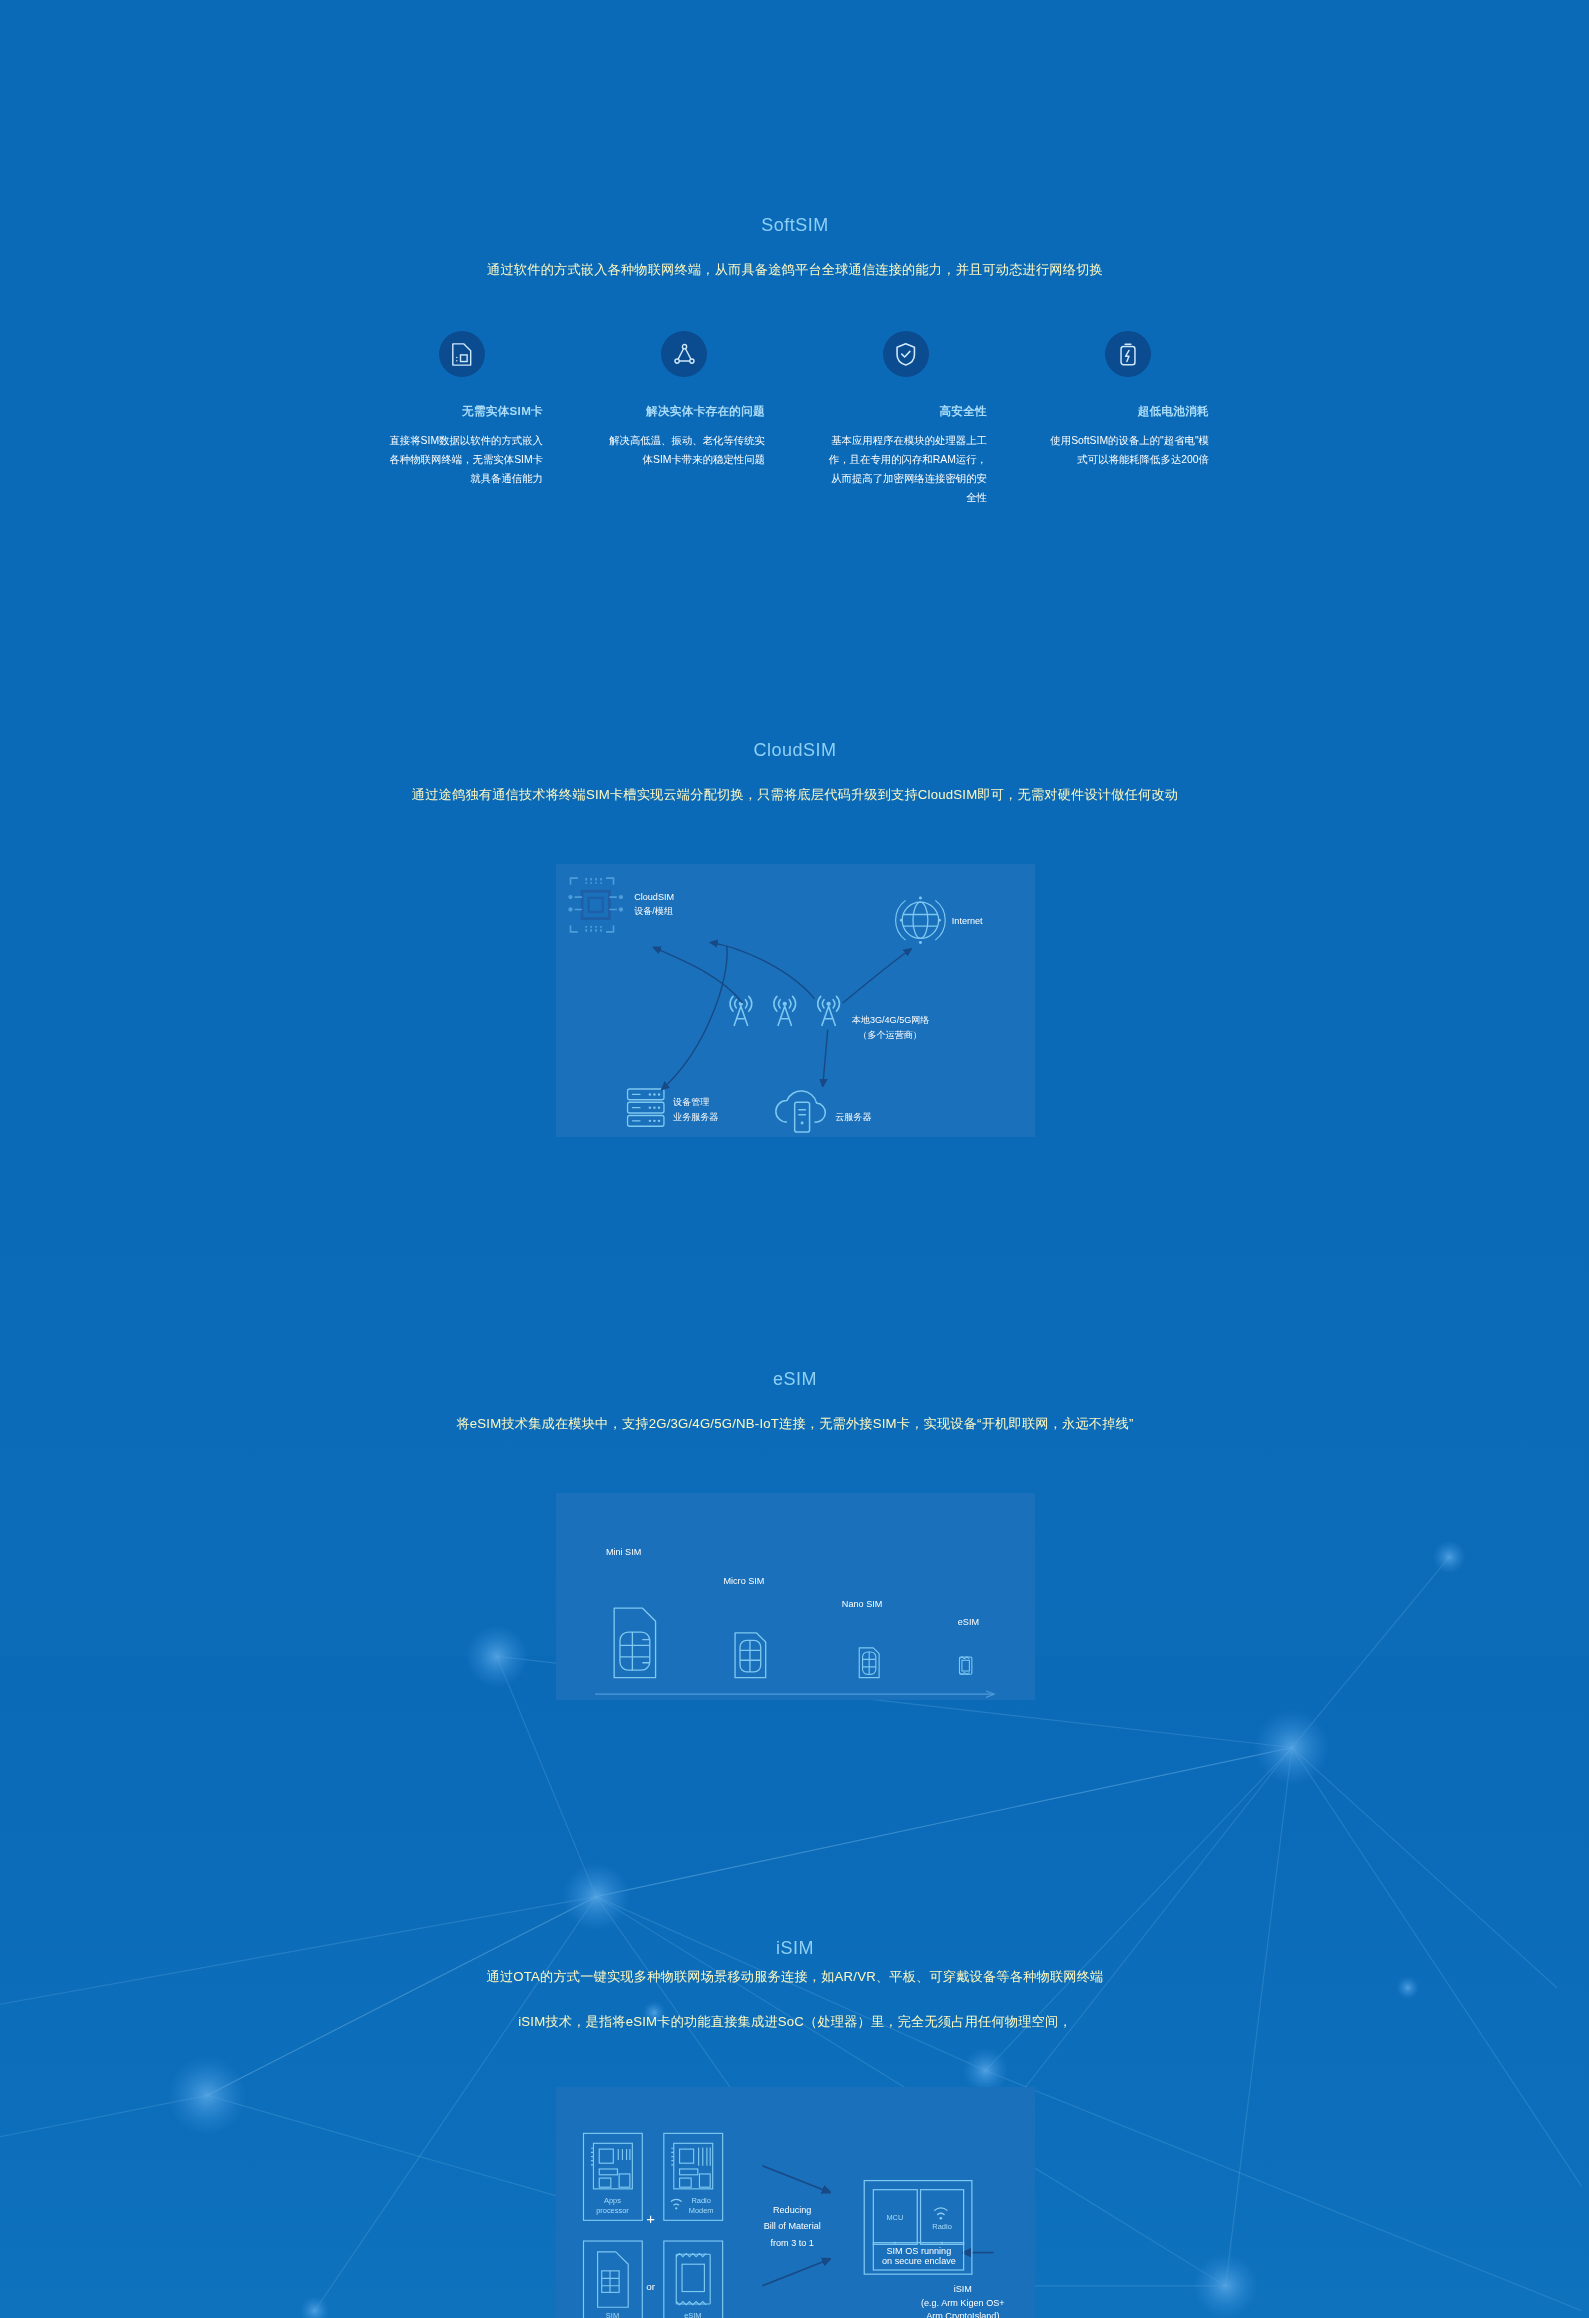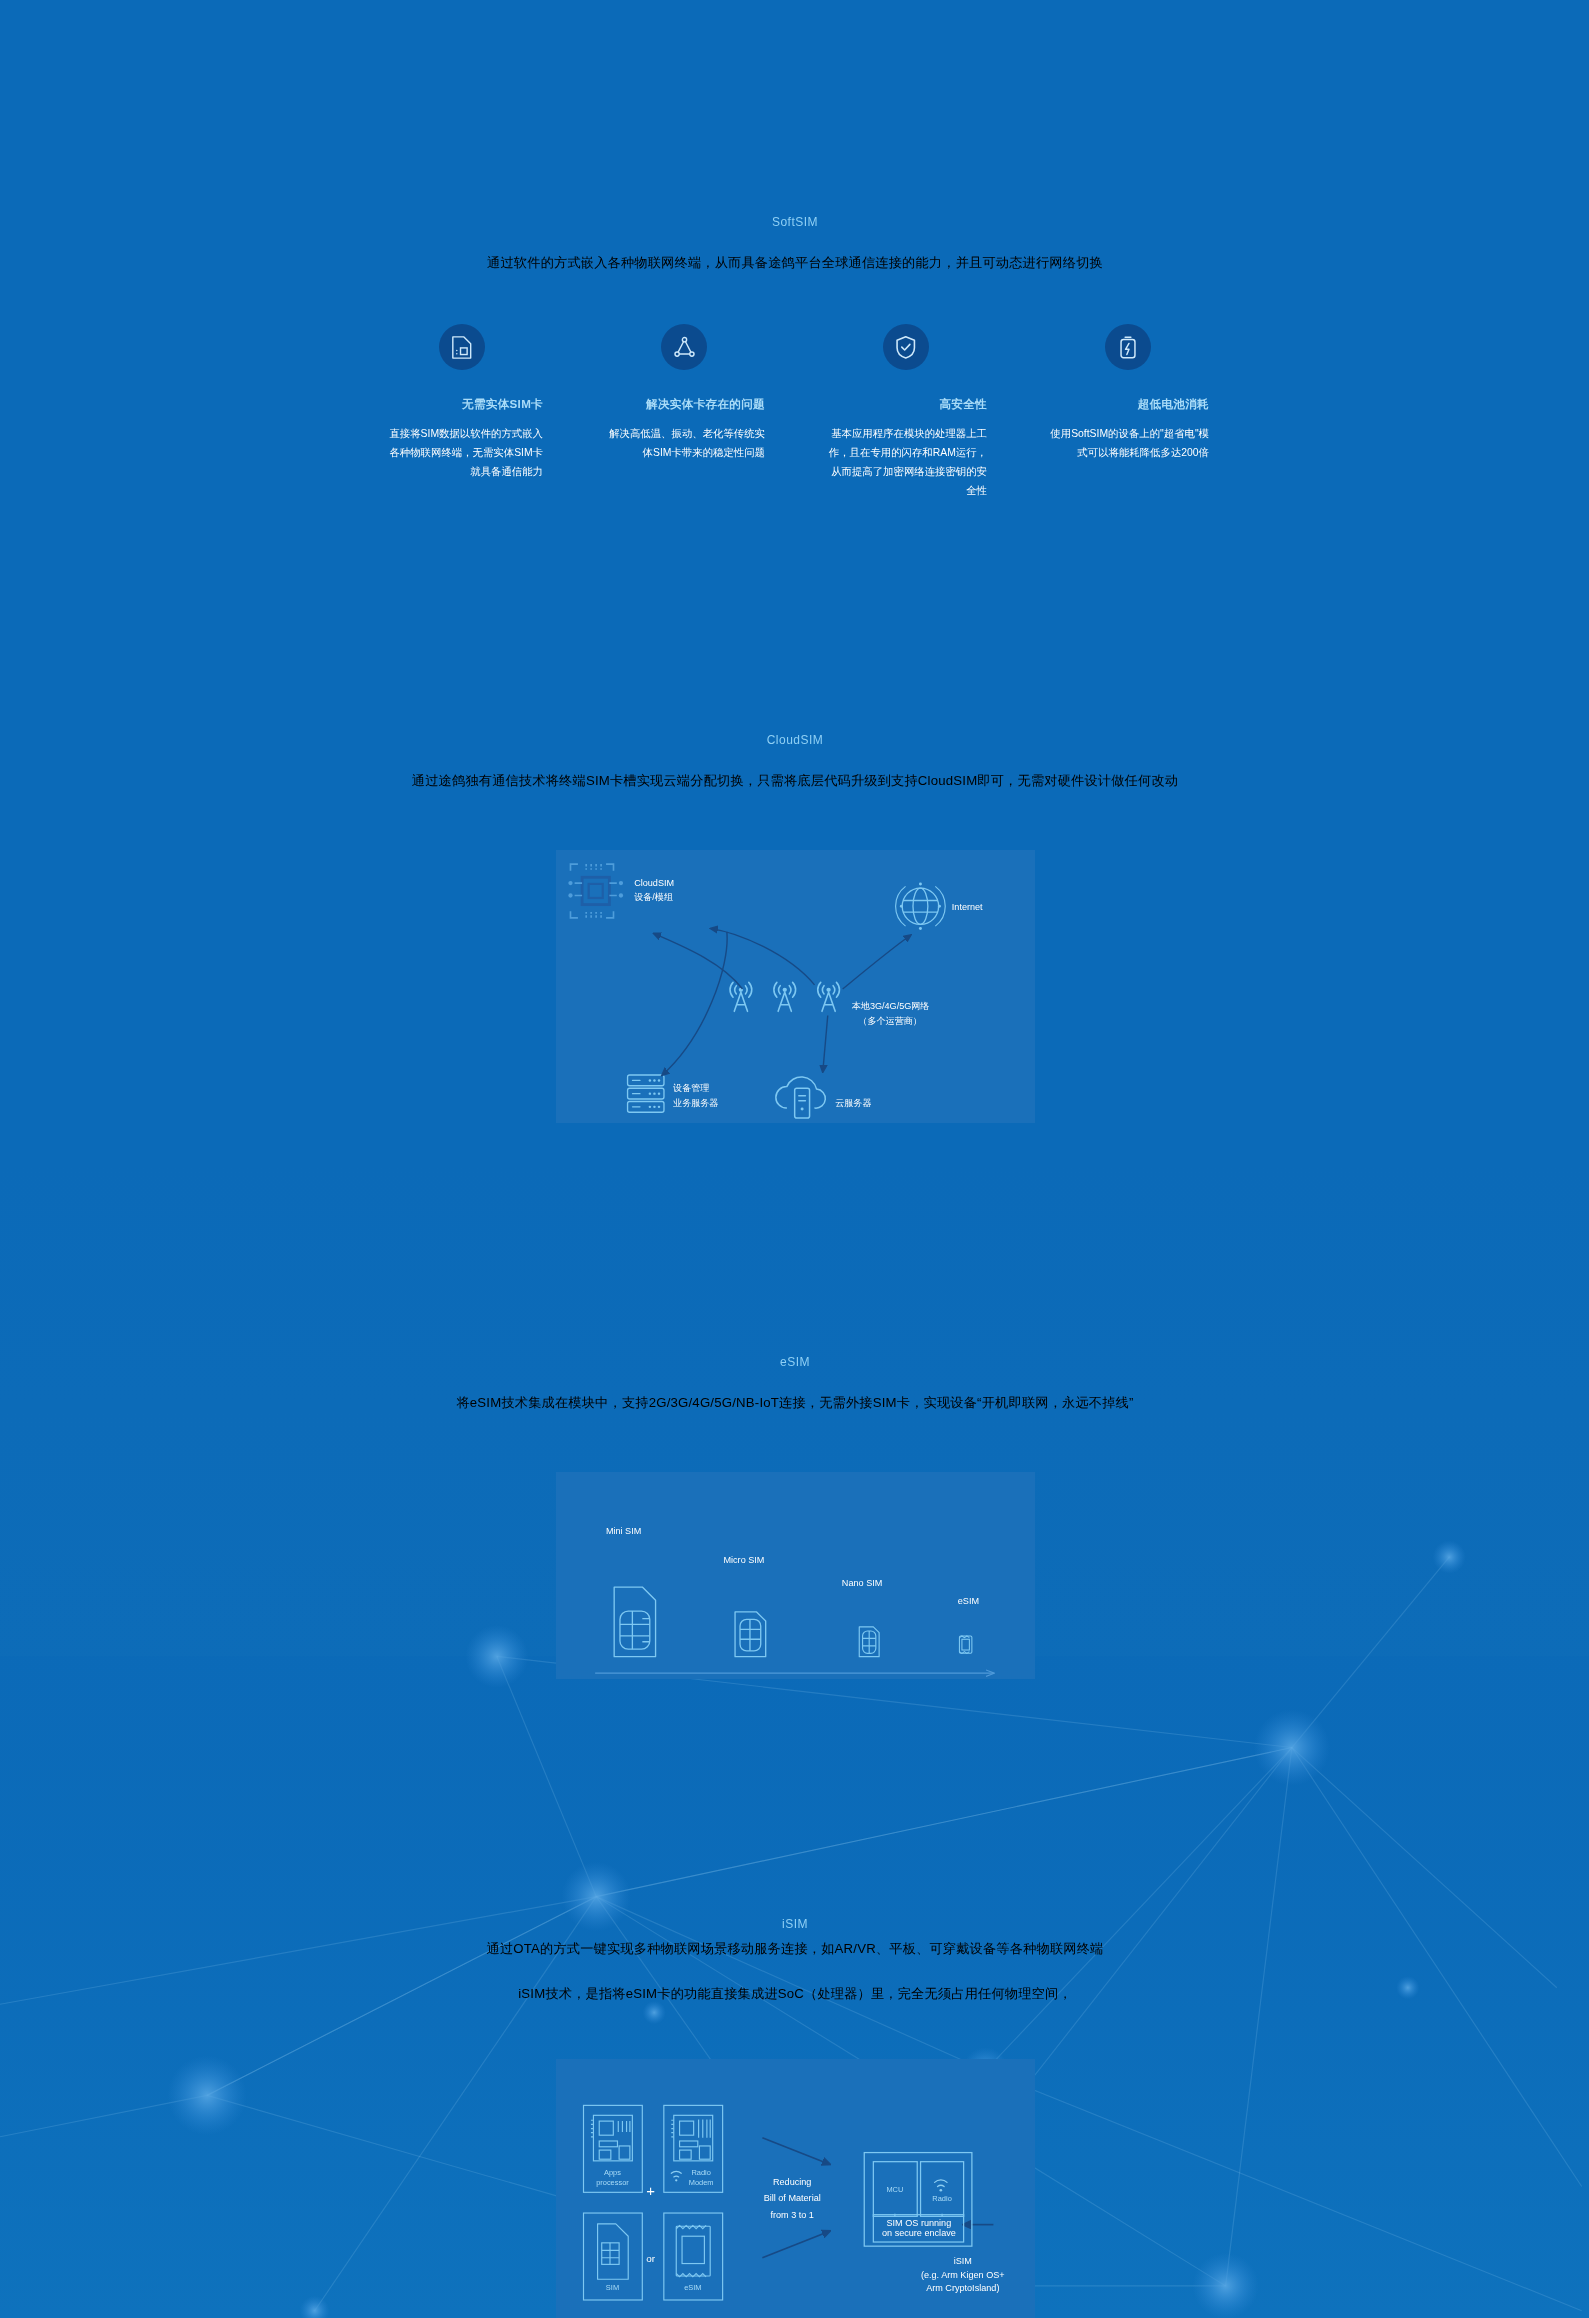--- a/index.html
+++ b/index.html
@@ -22,22 +22,22 @@
   }
   .page { position:relative; z-index:2; width:1590px; }
 
   
   .hero { padding-top:126px; text-align:center; }
   .hero-title { font-size:22.4px; font-weight:700; letter-spacing:0.8px; color:#ffffff; }
   .hero-sub { margin-top:50px; font-size:13.2px; color:#ffffff; letter-spacing:0.3px; }
 
   
   .section { text-align:center; }
-  .section-title { font-size:12px; color:#8fd0f5; letter-spacing:0.5px; font-weight:400; }
-  .section-desc { margin-top:23px; font-size:13.2px; color:#000000; line-height:1.7; letter-spacing:0.2px; }
+  .section-title { font-size:18px; color:#8fd0f5; letter-spacing:0.5px; font-weight:400; }
+  .section-desc { margin-top:23px; font-size:13.2px; color:#fef9c3; line-height:1.7; letter-spacing:0.2px; }
 
   
   #softsim-section { margin-top:215px; }
   .features { width:828px; margin:50px auto 0; display:flex; justify-content:space-between; }
   .feature { width:162px; text-align:right; }
   .feature-iconwrap { display:flex; justify-content:center; }
   .feature-circle {
     width:46px; height:46px; border-radius:50%;
     background:#0b4b8f;
     display:flex; align-items:center; justify-content:center;

